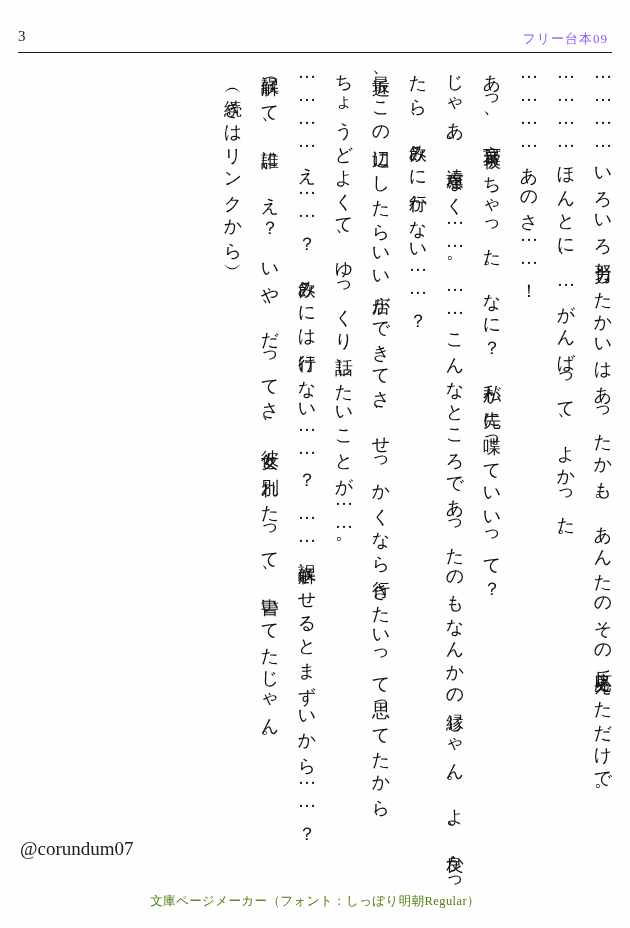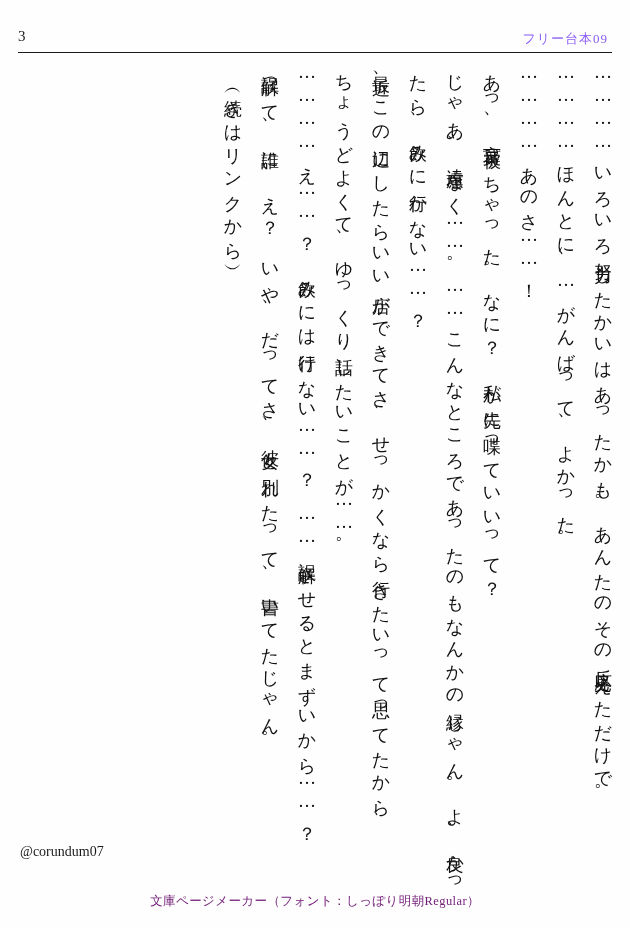--- a/index.html
+++ b/index.html
@@ -81,31 +81,31 @@
   }
   .vline.indent {
     padding-top: 20px;
   }
 
   
   .handle {
     position: absolute;
     left: 20px;
     bottom: 68px;
-    font-size: 14px;
+    font-size: 19px;
     color: #1a1a1a;
   }
   .footer-note {
     position: absolute;
     left: 0;
     right: 0;
     bottom: 18px;
     text-align: center;
     font-size: 12.5px;
-    color: #701a75;
+    color: #4d7c0f;
     letter-spacing: 0.4px;
   }
 </style>
 </head>
 <body>
 
 <div class="page">
 
   <div class="page-number">3</div>
   <div class="header-title">フリー台本09</div>

